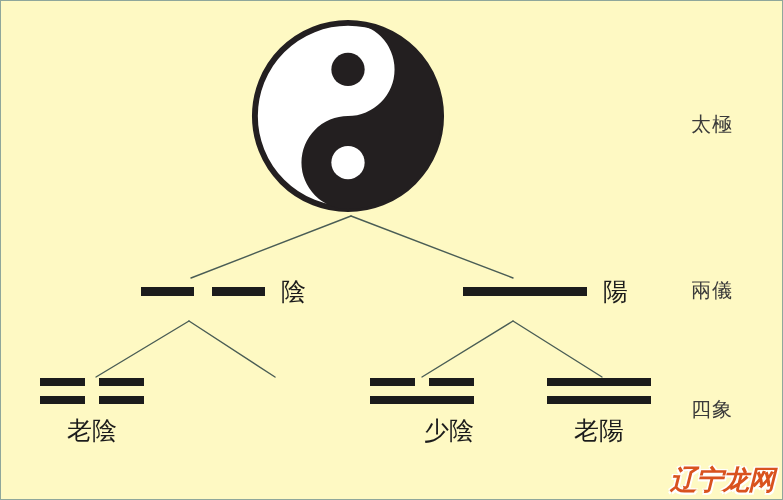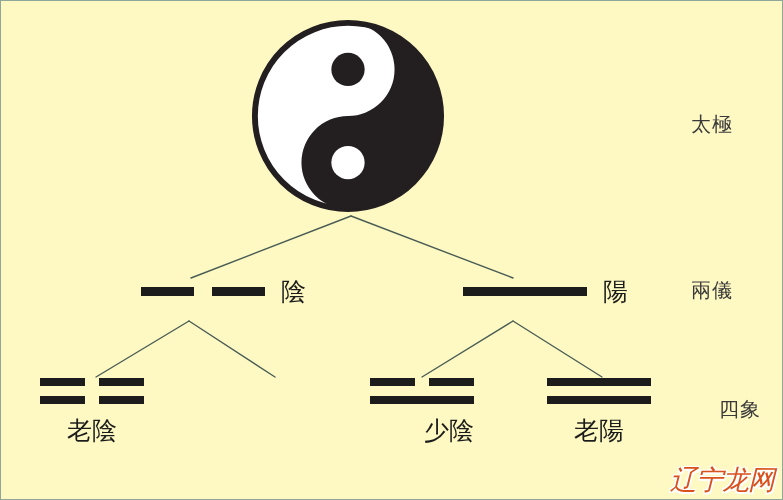--- a/index.html
+++ b/index.html
@@ -106,21 +106,21 @@
     white-space: nowrap;
     letter-spacing: 1px;
   }
 
   
   .watermark {
     position: absolute;
     right: 8px;
     bottom: 6px;
     font-family: "DejaVu Sans", "Liberation Sans", sans-serif;
-    font-weight: normal;
+    font-weight: bold;
     font-style: italic;
     font-size: 27px;
     color: #d9521e;
     line-height: 1;
     letter-spacing: -1px;
     text-shadow:
       -1.5px -1.5px 0 #ffffff,
        1.5px -1.5px 0 #ffffff,
       -1.5px  1.5px 0 #ffffff,
        1.5px  1.5px 0 #ffffff,
@@ -157,21 +157,21 @@
       <path d="M188,320 L95,376"></path>
       <path d="M188,320 L274,376"></path>
 
       <path d="M512,320 L421,376"></path>
       <path d="M512,320 L601,376"></path>
     </g>
   </svg>
 
   <div class="tier-label" style="left:690px; top:113px;">太極</div>
   <div class="tier-label" style="left:690px; top:279px;text-align:right;">兩儀</div>
-  <div class="tier-label" style="left:690px; top:398px;margin-left:28px;">四象</div>
+  <div class="tier-label" style="left:690px; top:398px;">四象</div>
 
   <div class="node row2-node r2" style="left:140px; top:278px;">
     <div class="bars">
       <div class="bar-row broken">
         <div class="seg"></div>
           <div class="gap"></div>
           <div class="seg"></div>
       </div>
     </div>
     <div class="inline-label">陰</div>

